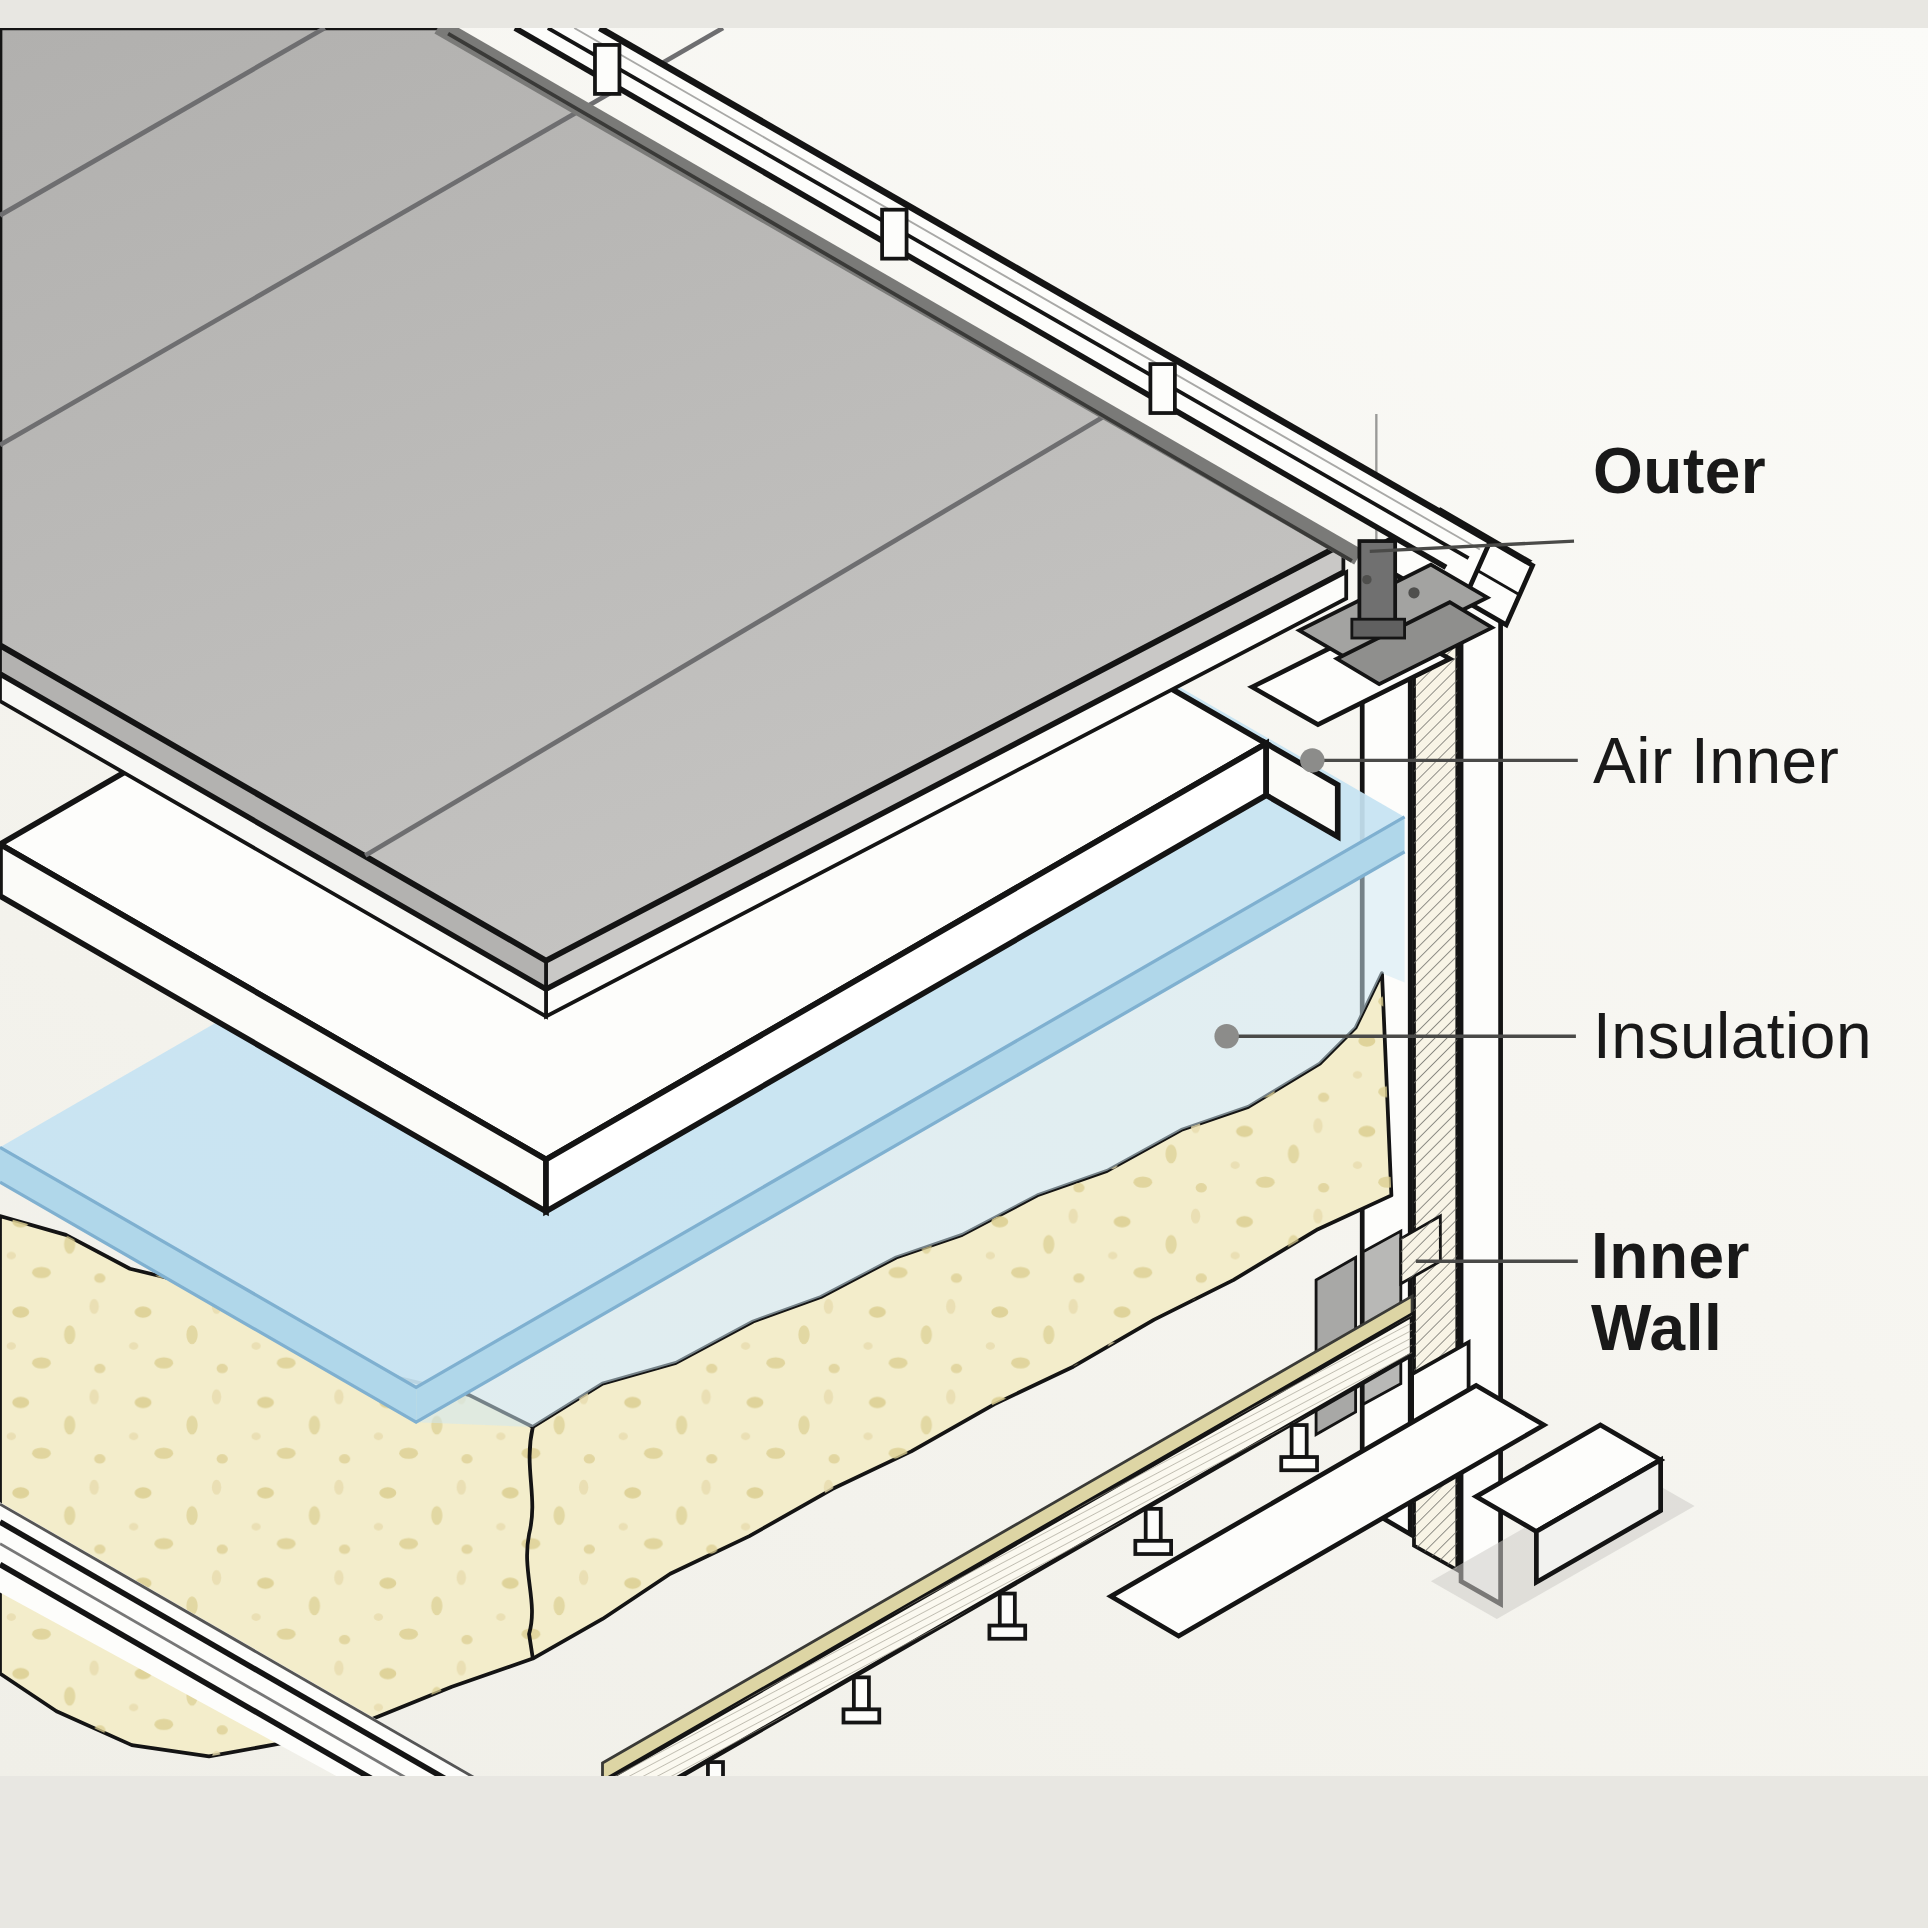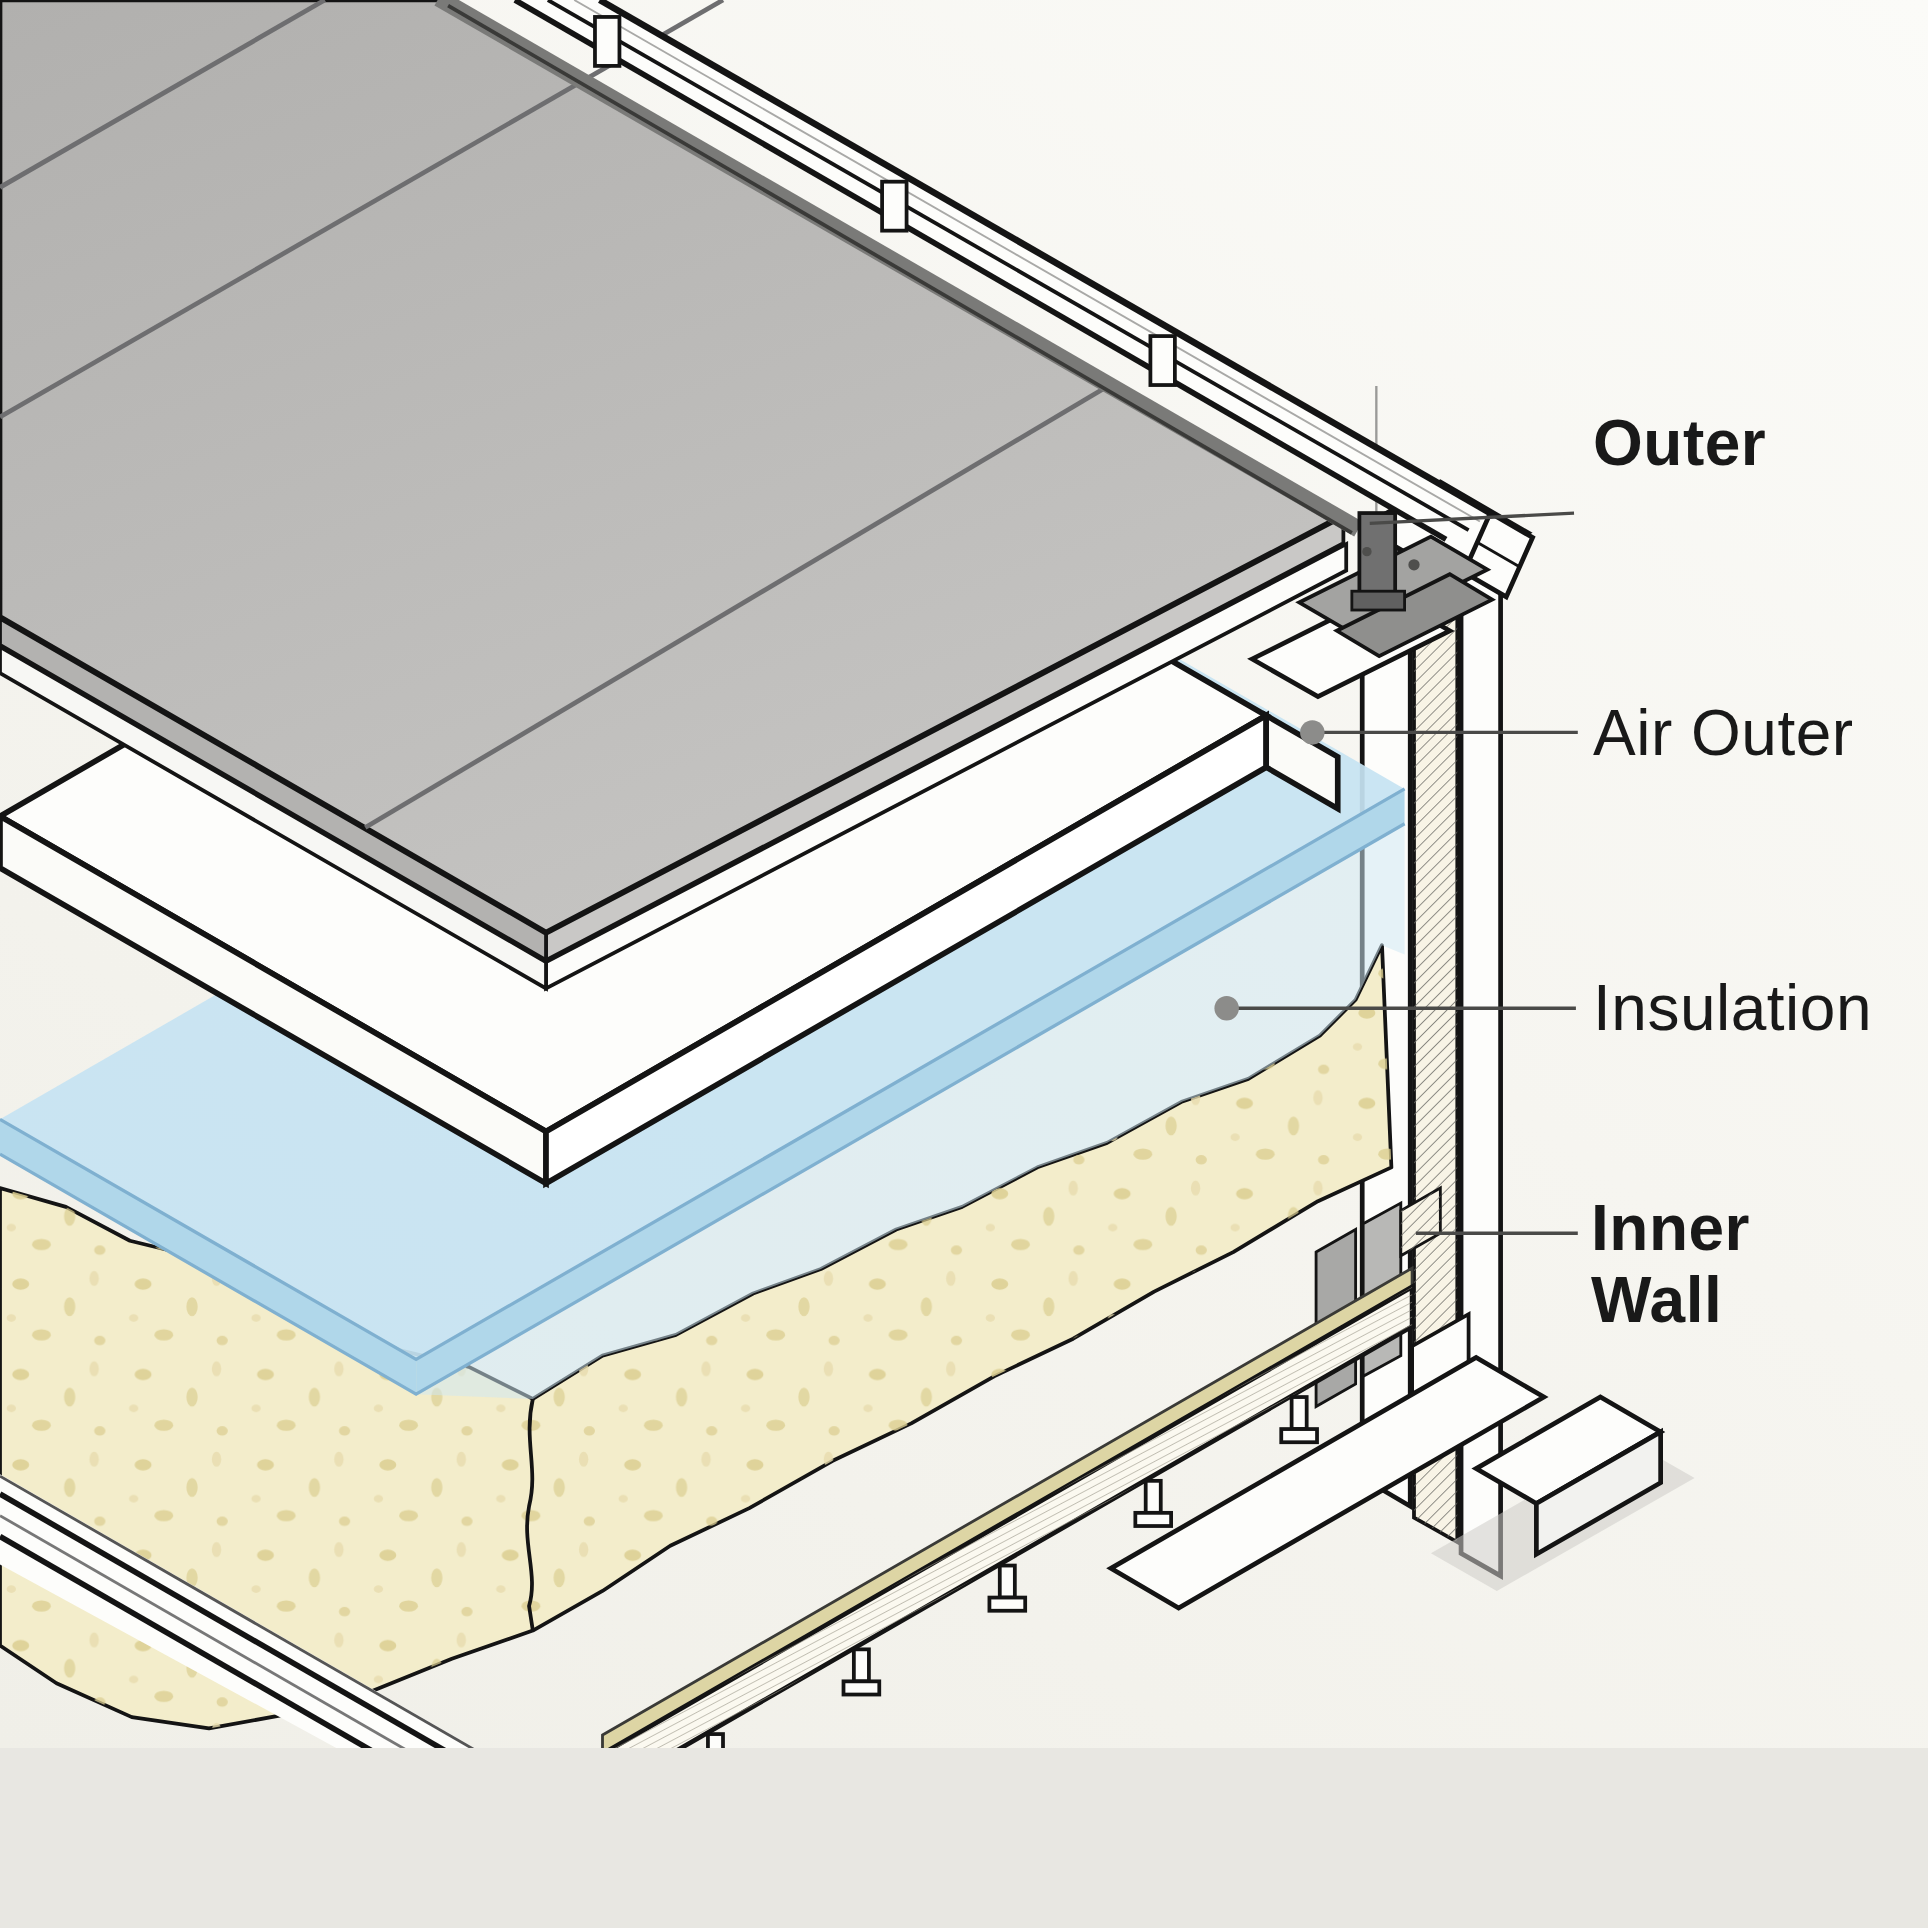--- a/index.html
+++ b/index.html
@@ -2,20 +2,21 @@
 <html style="--label-text: #191919; --outline: #141414; --panel-gray: #b7b6b4; --panel-gray-light: #c7c6c4; --panel-edge-dark: #7a7a78; --seam-gray: #6e6e70; --board-white: #fdfdfb; --insulation-blue: #c6e3f2; --insulation-blue-side: #b0d7ea; --insulation-blue-edge: #7fb0d0; --mineral-wool: #f3edcb; --mineral-wool-speckle: #dccf92; --metal-gray: #9d9d9b; --metal-gray-dark: #707070; --wood-tan: #ddd5a4; --hatch-line: #6d6d68; --leader: #4a4a48; --leader-dot: #8c8c8a;font-size:15px"><head>
 <meta charset="utf-8">
 <style>
   html,body{margin:0;padding:0;background:#e8e7e2;}
   .stage{
     position:relative;
     width:1928px;height:1748px;
     background:linear-gradient(215deg,#fbfbf8 0%,#f6f5f0 45%,#f0efe8 100%);
     overflow:hidden;
     font-family:"Liberation Sans", sans-serif;
+    margin-top:28px;
   }
   .stage svg{position:absolute;left:0;top:0;}
   .label{
     position:absolute;
     color:var(--label-text,#191919);
     font-size:64px;
     line-height:72px;
     letter-spacing:0.5px;
     white-space:nowrap;
   }
@@ -205,21 +206,21 @@
   </g>
   <circle cx="1394" cy="778" r="13" style="fill:var(--leader-dot,#8c8c8a)"></circle>
   <circle cx="1303" cy="1071" r="13" style="fill:var(--leader-dot,#8c8c8a)"></circle>
 </svg>
 
 <div class="label" style="left:1593px;top:407px">
   <span class="b">Outer</span>
 </div>
 
 <div class="label" style="left:1593px;top:697px">
-  <span class="r">Air Outer</span>
+  <span class="r">Air Inner</span>
 </div>
 
 <div class="label" style="left:1593px;top:972px">
   <span class="r">Insulation</span>
 </div>
 
 <div class="label" style="left:1591px;top:1192px">
   <span class="b">Inner</span>
   <span class="b">Wall</span>
 </div>

